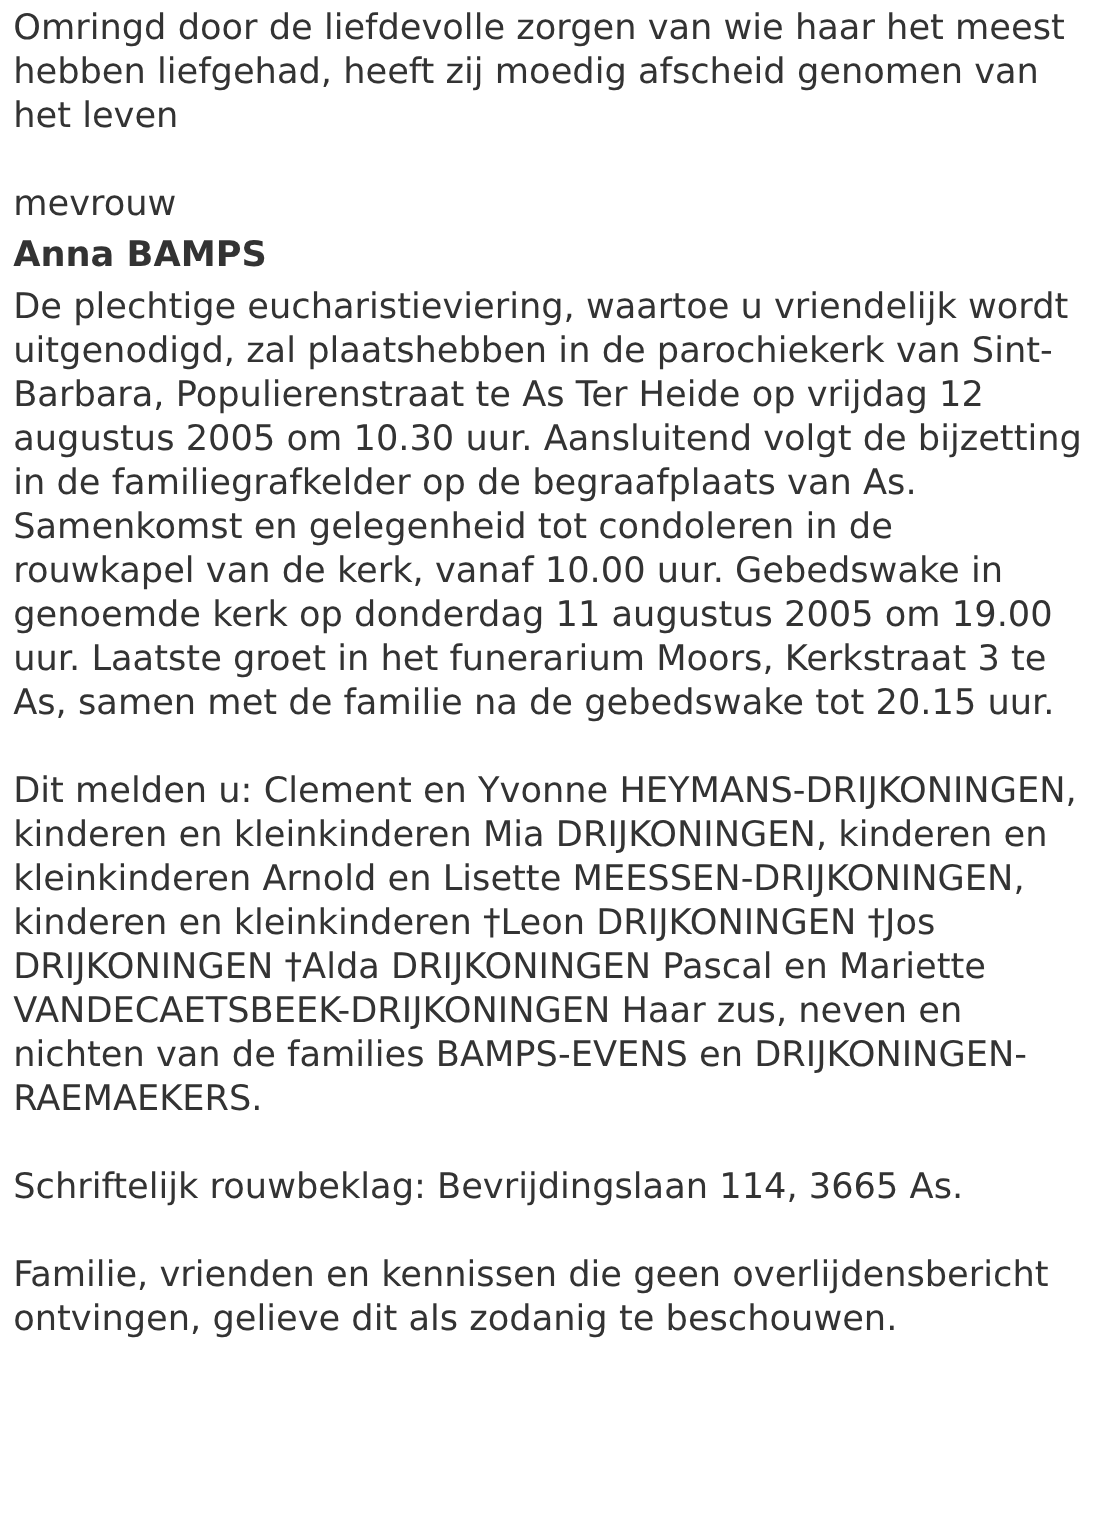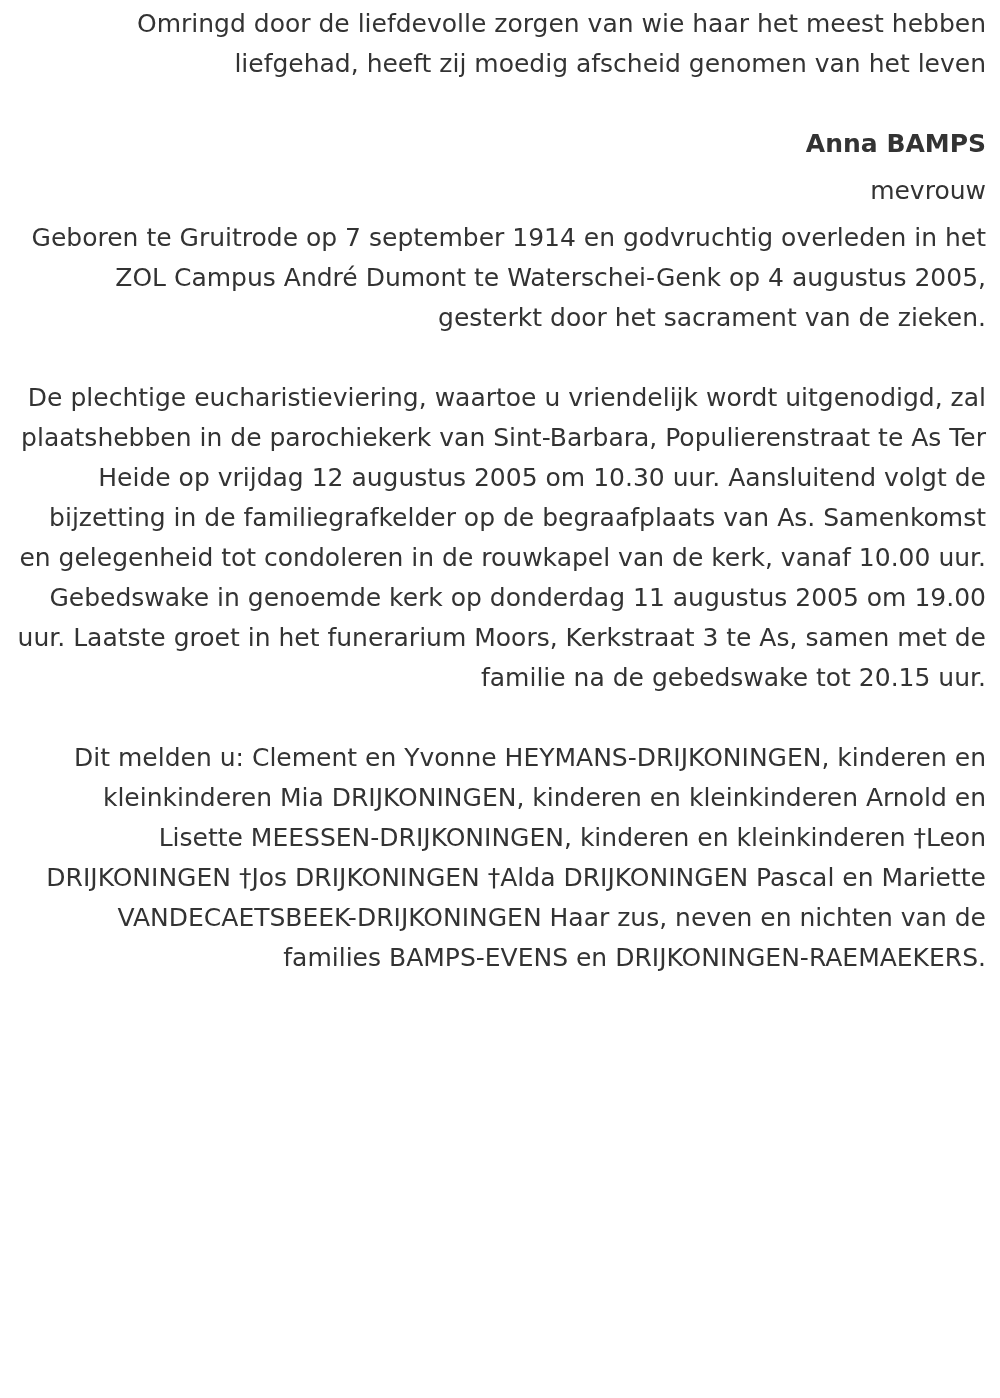--- a/index.html
+++ b/index.html
@@ -11,48 +11,49 @@
   .page {
     width: 1000px;
     height: 1398px;
     background: #ffffff;
     color: #333333;
     font-family: "DejaVu Sans", "Liberation Sans", sans-serif;
     padding: 4px 14px 0 12px;
     overflow: hidden;
   }
   .para {
-    font-size: 25px;
+    font-size: 32px;
     line-height: 40px;
     margin: 0 0 40px 0;
     font-weight: normal;
-    text-align: right;
+    text-align: left;
     letter-spacing: 0;
   }
   .para.tight {
     margin-bottom: 7px;
   }
   .para.name {
     font-weight: bold;
   }
 </style>
 </head>
 <body>
 
 <div class="page">
 
   <p class="para">Omringd door de liefdevolle zorgen van wie haar het meest hebben liefgehad, heeft zij moedig afscheid genomen van het leven</p>
 
+  <p class="para tight">mevrouw</p>
+
   <p class="para tight name">Anna BAMPS</p>
-
-  <p class="para tight">mevrouw</p>
 
 
 
-  <p class="para">Geboren te Gruitrode op 7 september 1914 en godvruchtig overleden in het ZOL Campus André Dumont te Waterschei-Genk op 4 augustus 2005, gesterkt door het sacrament van de zieken.</p>
 
   <p class="para">De plechtige eucharistieviering, waartoe u vriendelijk wordt uitgenodigd, zal plaatshebben in de parochiekerk van Sint-Barbara, Populierenstraat te As Ter Heide op vrijdag 12 augustus 2005 om 10.30 uur. Aansluitend volgt de bijzetting in de familiegrafkelder op de begraafplaats van As. Samenkomst en gelegenheid tot condoleren in de rouwkapel van de kerk, vanaf 10.00 uur. Gebedswake in genoemde kerk op donderdag 11 augustus 2005 om 19.00 uur. Laatste groet in het funerarium Moors, Kerkstraat 3 te As, samen met de familie na de gebedswake tot 20.15 uur.</p>
 
   <p class="para">Dit melden u: Clement en Yvonne HEYMANS-DRIJKONINGEN, kinderen en kleinkinderen Mia DRIJKONINGEN, kinderen en kleinkinderen Arnold en Lisette MEESSEN-DRIJKONINGEN, kinderen en kleinkinderen †Leon DRIJKONINGEN †Jos DRIJKONINGEN †Alda DRIJKONINGEN Pascal en Mariette VANDECAETSBEEK-DRIJKONINGEN Haar zus, neven en nichten van de families BAMPS-EVENS en DRIJKONINGEN-RAEMAEKERS.</p>
 
+  <p class="para">Schriftelijk rouwbeklag: Bevrijdingslaan 114, 3665 As.</p>
 
+  <p class="para">Familie, vrienden en kennissen die geen overlijdensbericht ontvingen, gelieve dit als zodanig te beschouwen.</p>
 
 </div>
 
 </body></html>

